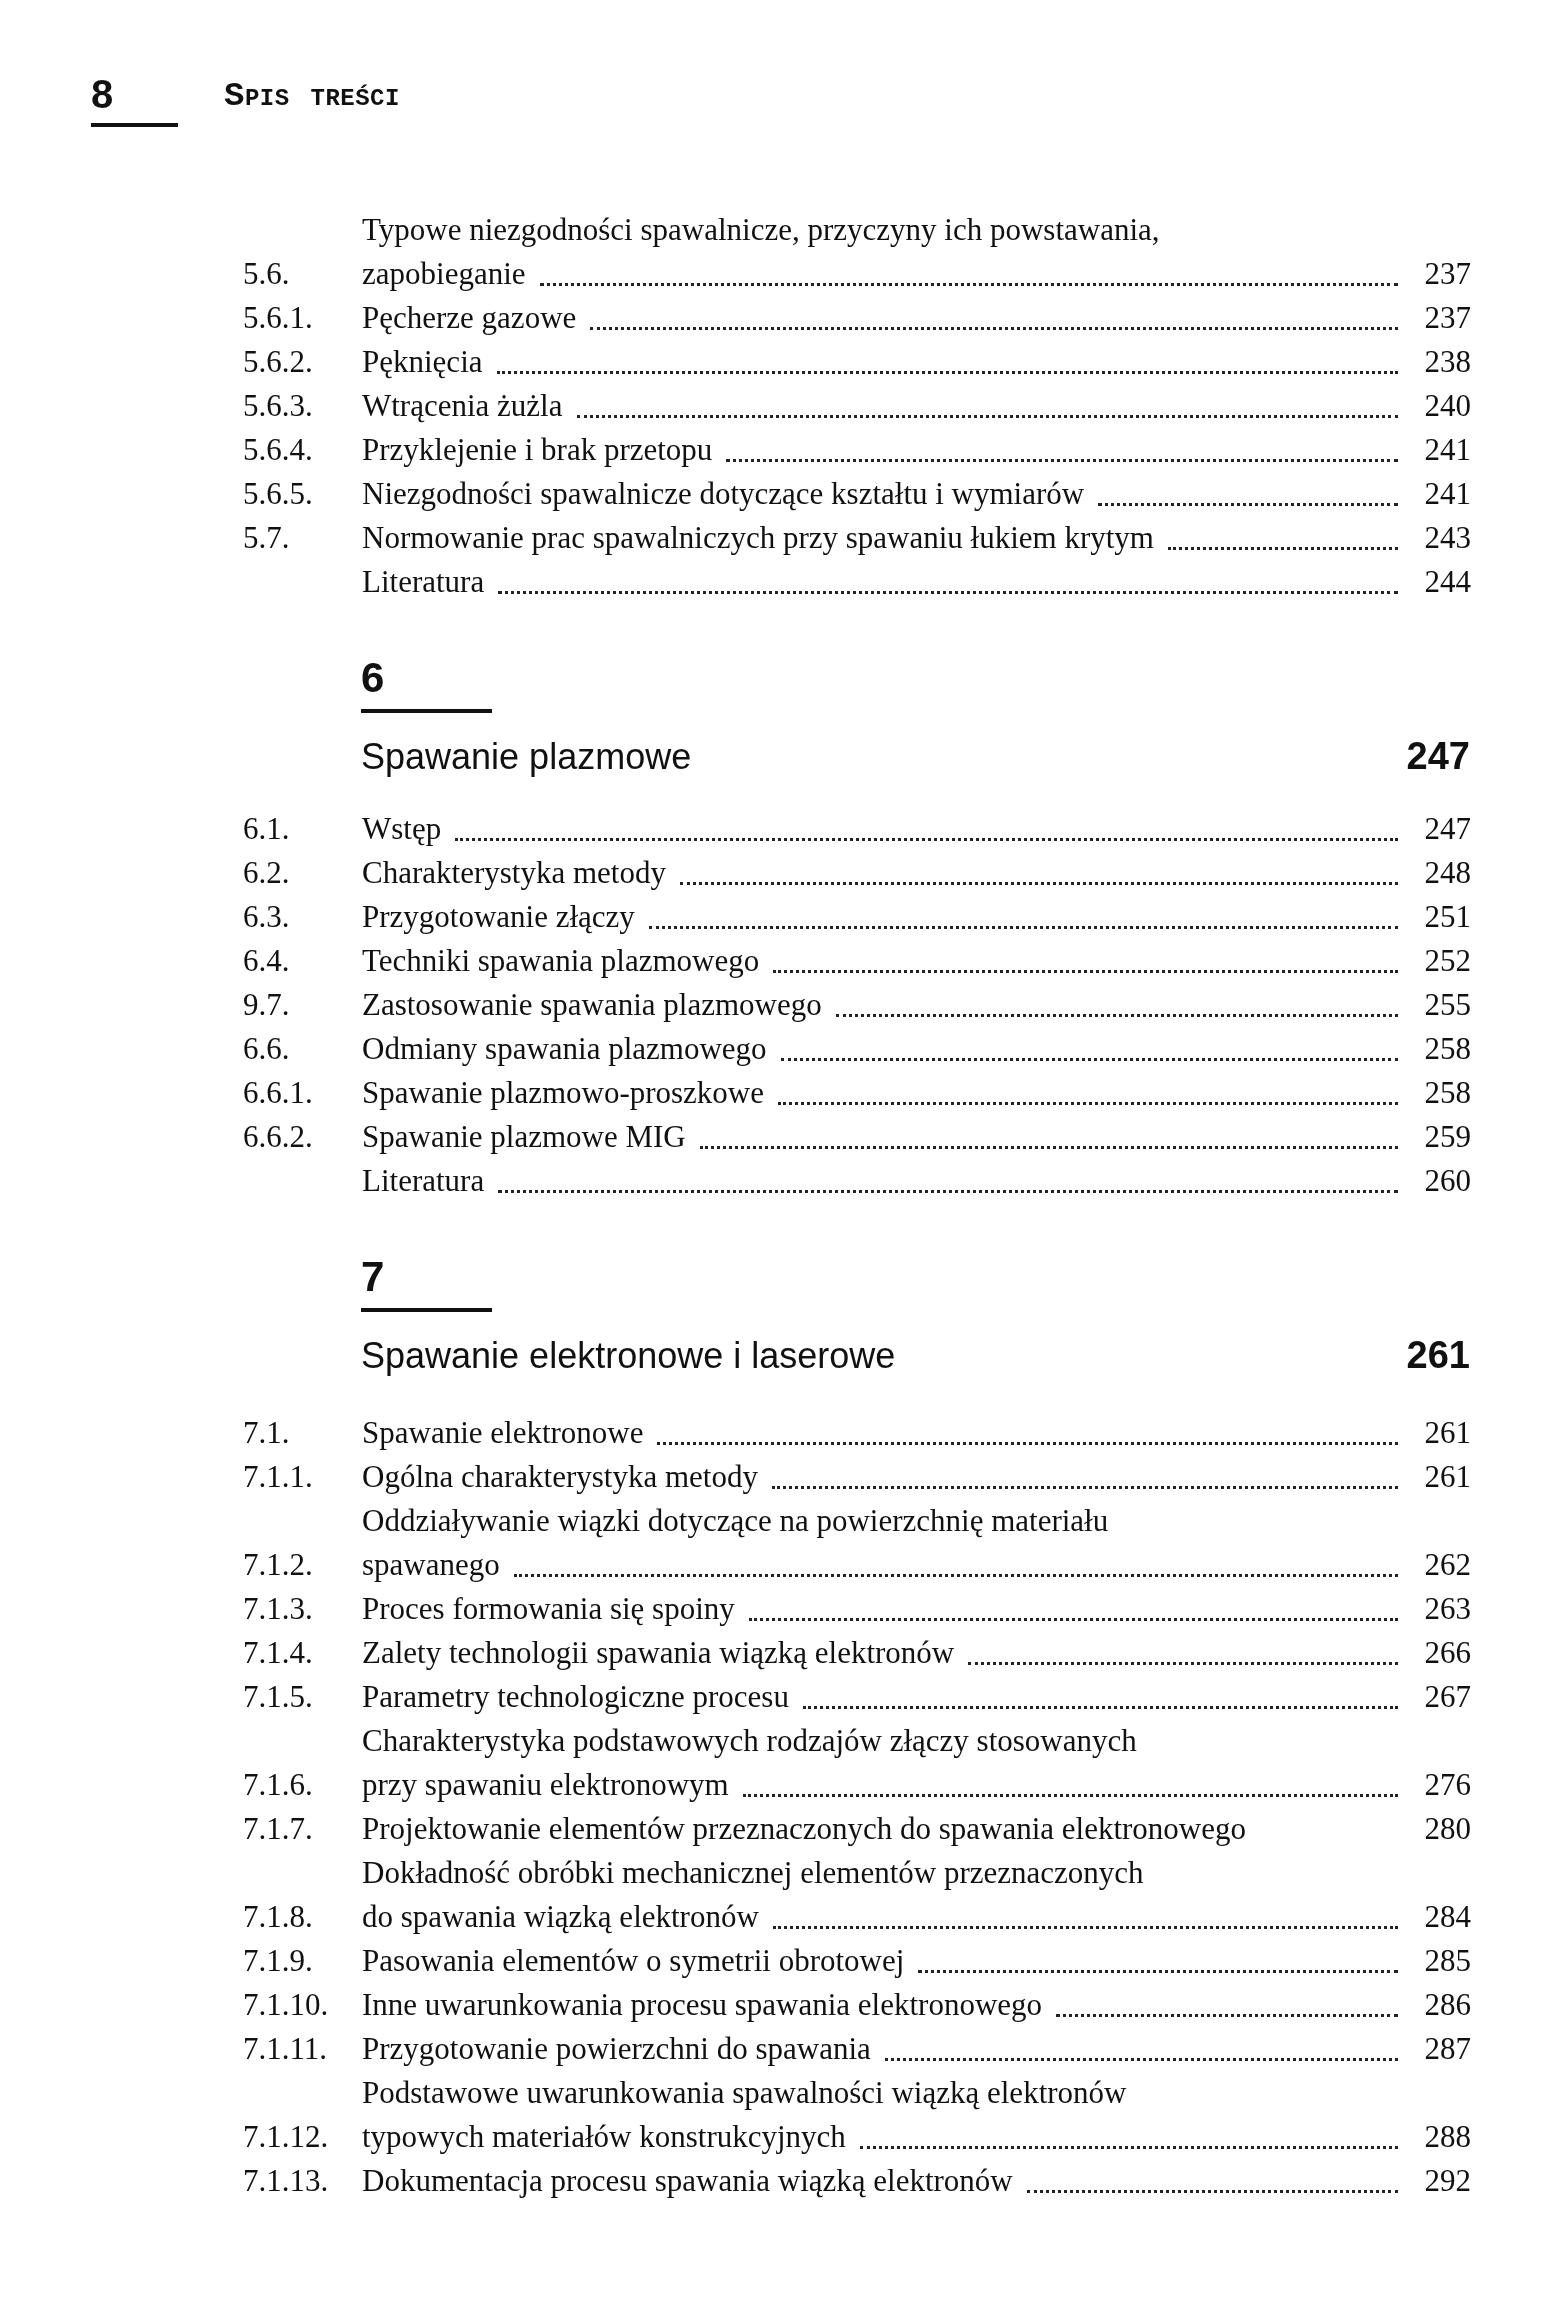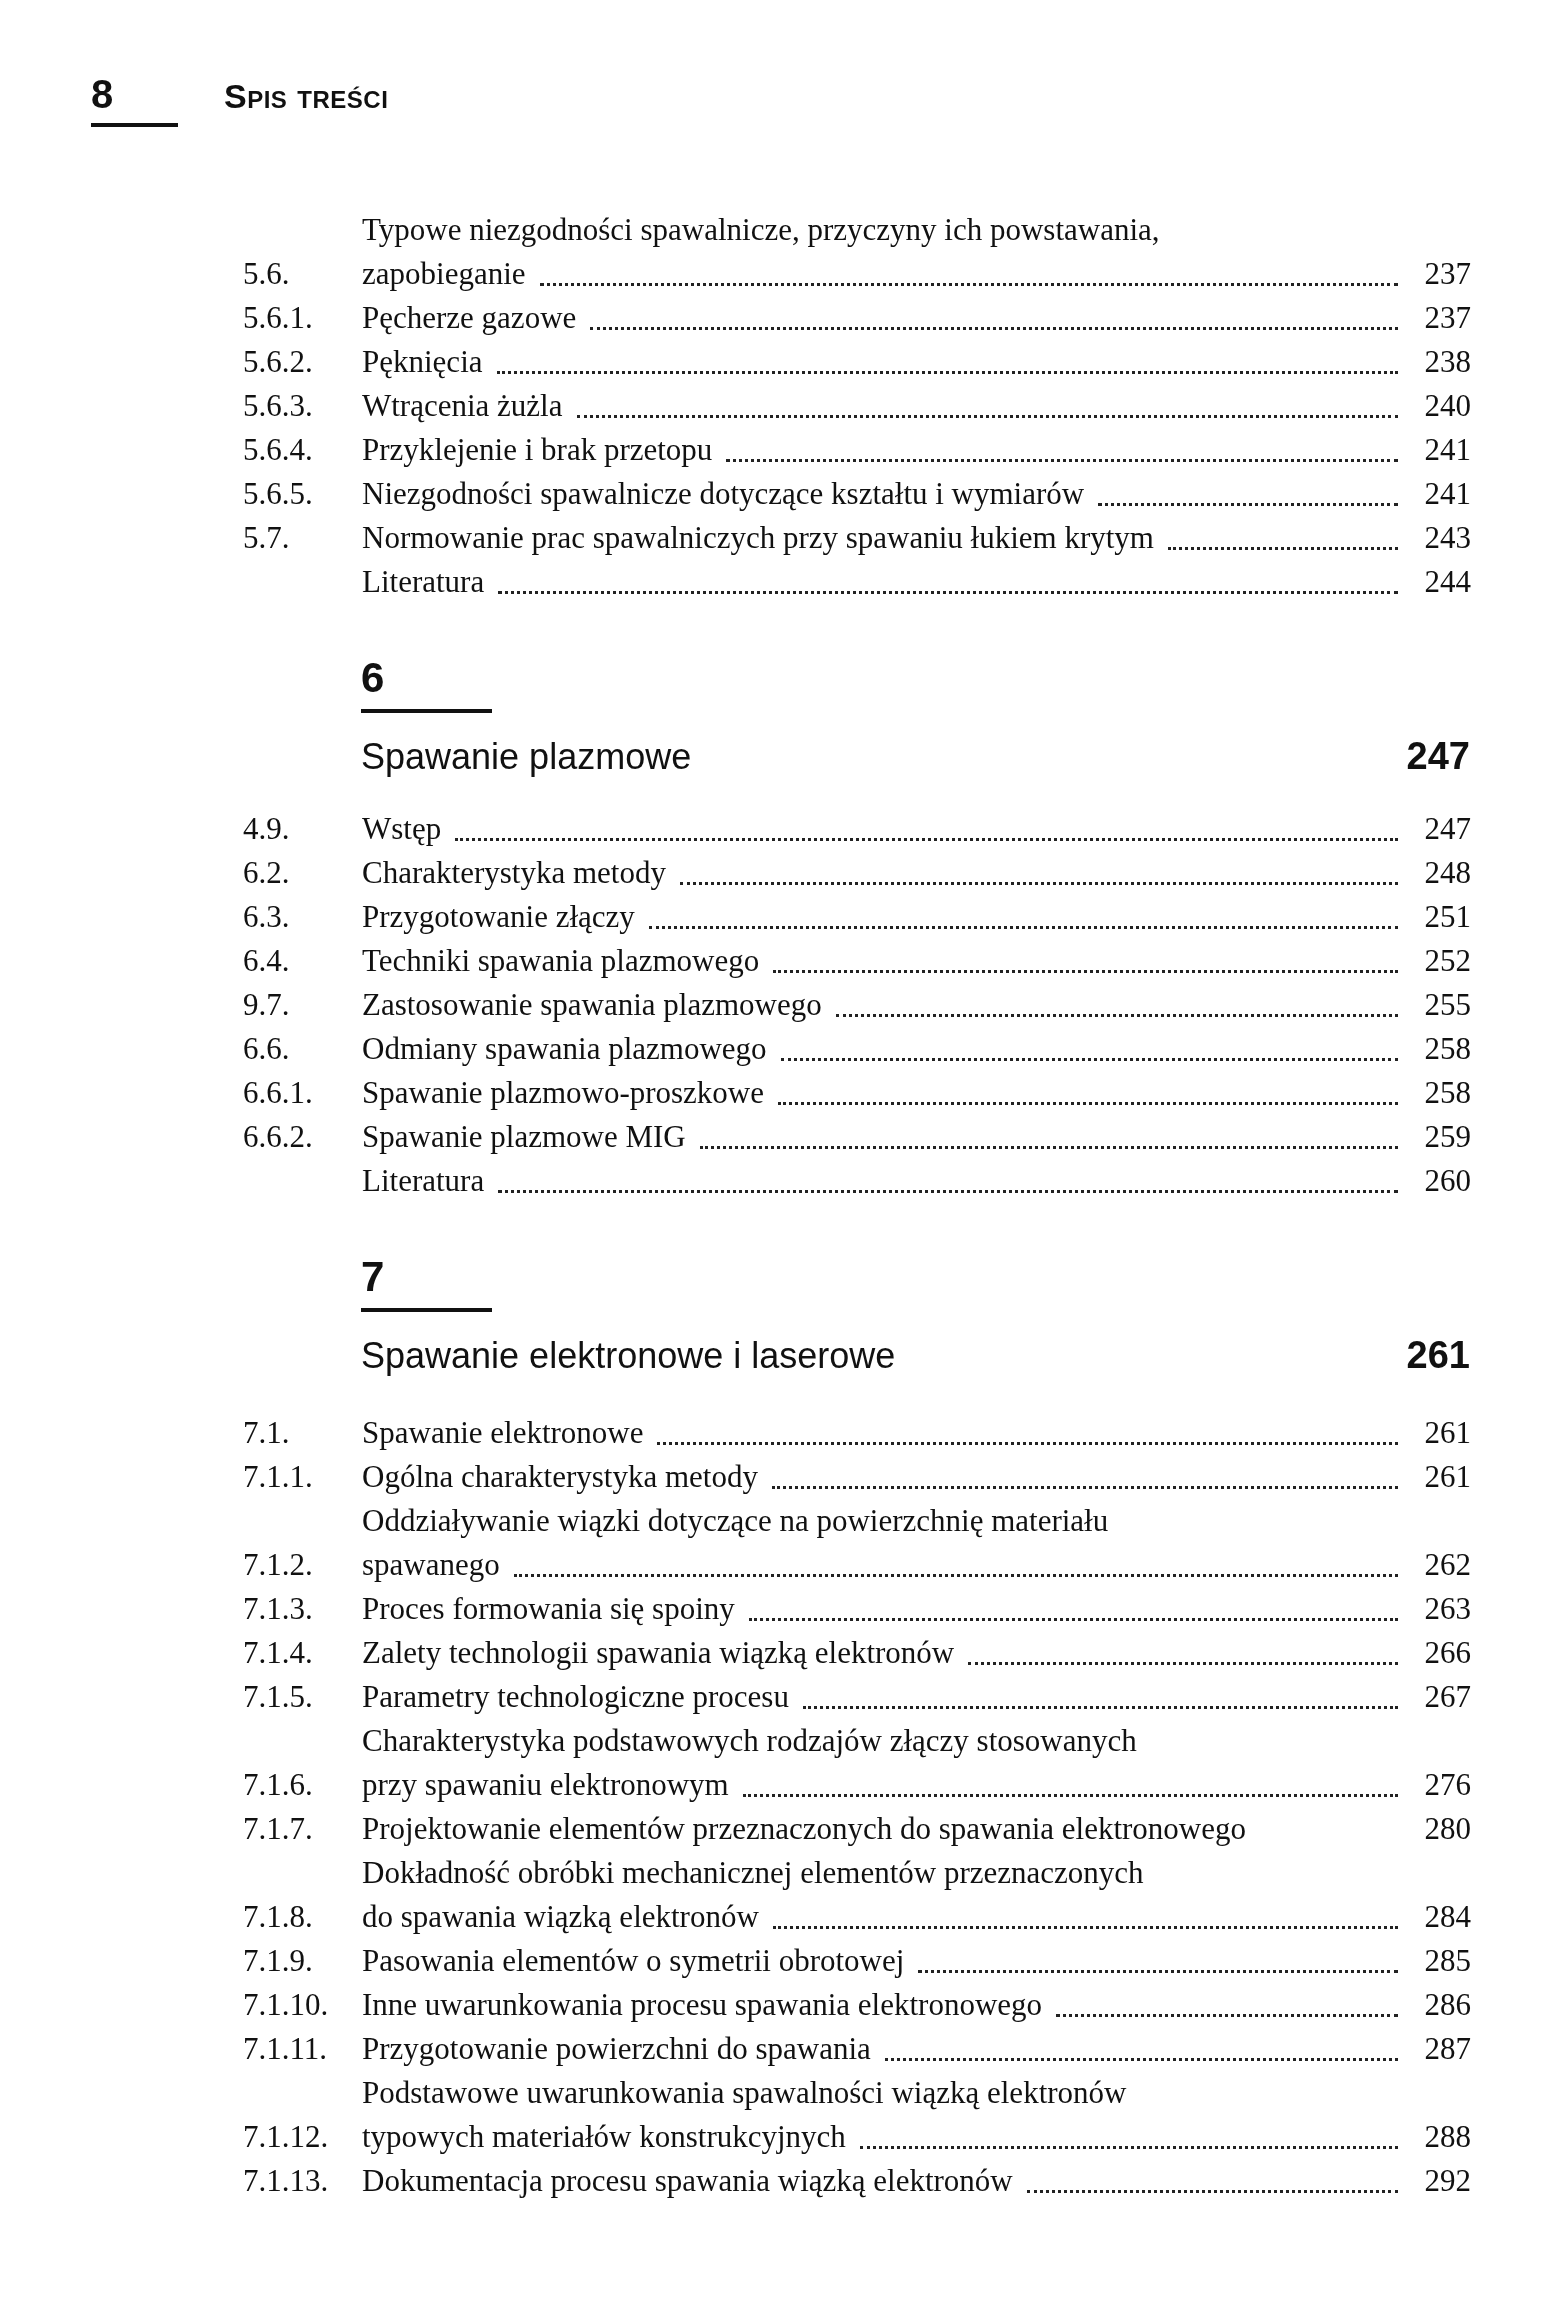--- a/index.html
+++ b/index.html
@@ -1,21 +1,21 @@
 <!DOCTYPE html>
 <html><head>
   <meta charset="utf-8">
   <style>
     html, body { margin: 0; padding: 0; background: #ffffff; }
     body { width: 1564px; height: 2317px; position: relative; overflow: hidden;
            font-family: "Liberation Serif", serif; color: #111; }
     .running-head { position: absolute; top: 71px; left: 91px; display: flex; align-items: flex-end; }
     .rh-num { font-family: "Liberation Sans", sans-serif; font-weight: bold; font-size: 40px;
               width: 87px; border-bottom: 4px solid #111; line-height: 46px; padding-bottom: 6px; }
-    .rh-title { font-family: Liberation Sans, sans-serif; font-weight: bold; font-size: 34px;
+    .rh-title { font-family: Liberation Mono, monospace; font-weight: bold; font-size: 34px;
                 margin-left: 46px; line-height: 46px; padding-bottom: 8px; letter-spacing: 0.5px;
                 font-variant: small-caps; text-align: center; }
     .toc { position: absolute; left: 243px; width: 1228px; }
     .entry { display: flex; align-items: flex-end; font-size: 31px; line-height: 44px; }
     .entry .num { width: 119px; flex: 0 0 119px; }
     .entry .body { flex: 1; display: flex; flex-direction: column; }
     .entry .line { display: flex; align-items: flex-end; }
     .entry .txt { white-space: nowrap; }
     .entry .dots { flex: 1; border-bottom: 3px dotted #222; margin: 0 22px 10px 14px; height: 0; }
     .entry .page { width: 51px; text-align: right; flex: 0 0 51px; }
@@ -122,21 +122,21 @@
 
 <div class="chapter" style="top:653px;">
   <div class="ch-num">6</div>
   <div class="ch-title-row">
     <span class="ch-title">Spawanie plazmowe</span>
     <span class="ch-page">247</span>
   </div>
 </div>
 <div class="toc" id="sec6" style="top:807px;">
     <div class="entry">
-      <span class="num">4.9.</span>
+      <span class="num">6.1.</span>
       <div class="body">
         <div class="line">
           <span class="txt">Wstęp</span>
           <span class="dots"></span>
           <span class="page">247</span>
         </div>
       </div>
     </div>
     <div class="entry">
       <span class="num">6.2.</span>

